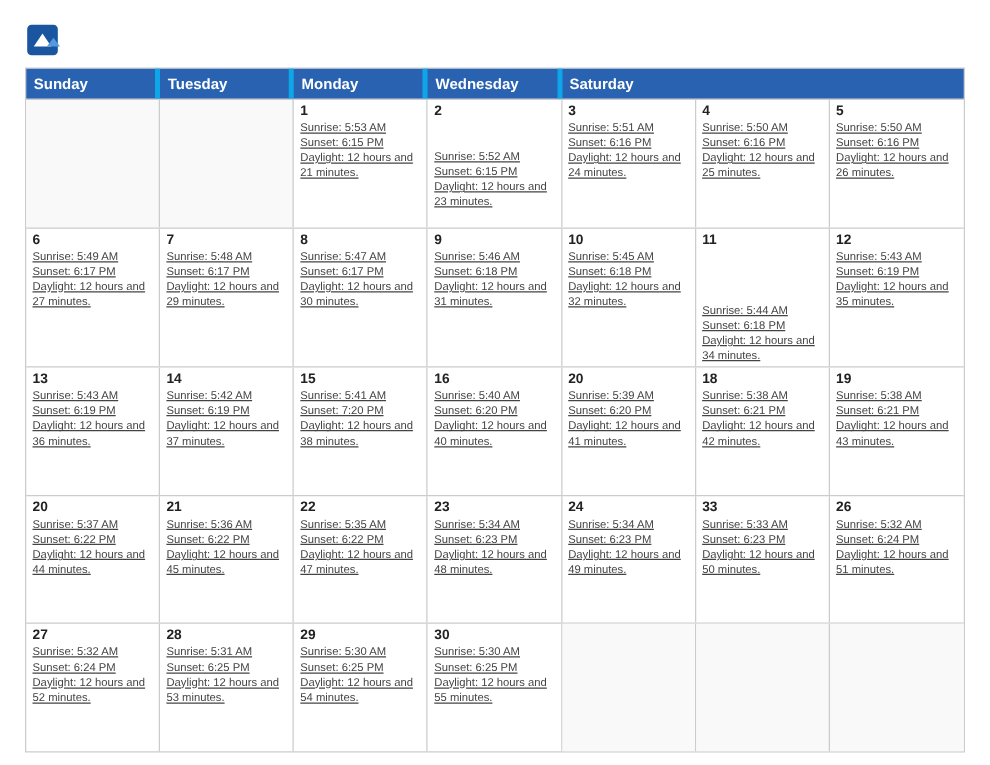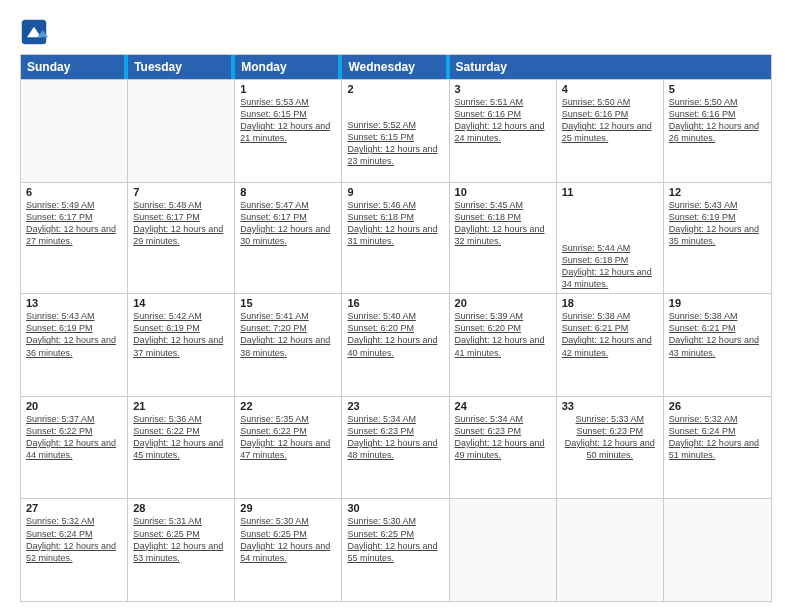--- a/index.html
+++ b/index.html
@@ -294,21 +294,21 @@
 Daylight: 12 hours and 48 minutes.</div>
           </div>
           <div class="cal-cell">
             <span class="day-num">24</span>
             <div class="cell-info" style="white-space: pre-line;">Sunrise: 5:34 AM
 Sunset: 6:23 PM
 Daylight: 12 hours and 49 minutes.</div>
           </div>
           <div class="cal-cell">
             <span class="day-num">33</span>
-            <div class="cell-info" style="white-space: pre-line; text-align: center;">Sunrise: 5:33 AM
+            <div class="cell-info" style="white-space: pre-line;">Sunrise: 5:33 AM
 Sunset: 6:23 PM
 Daylight: 12 hours and 50 minutes.</div>
           </div>
           <div class="cal-cell">
             <span class="day-num">26</span>
             <div class="cell-info" style="white-space: pre-line;">Sunrise: 5:32 AM
 Sunset: 6:24 PM
 Daylight: 12 hours and 51 minutes.</div>
           </div>
         </div>

